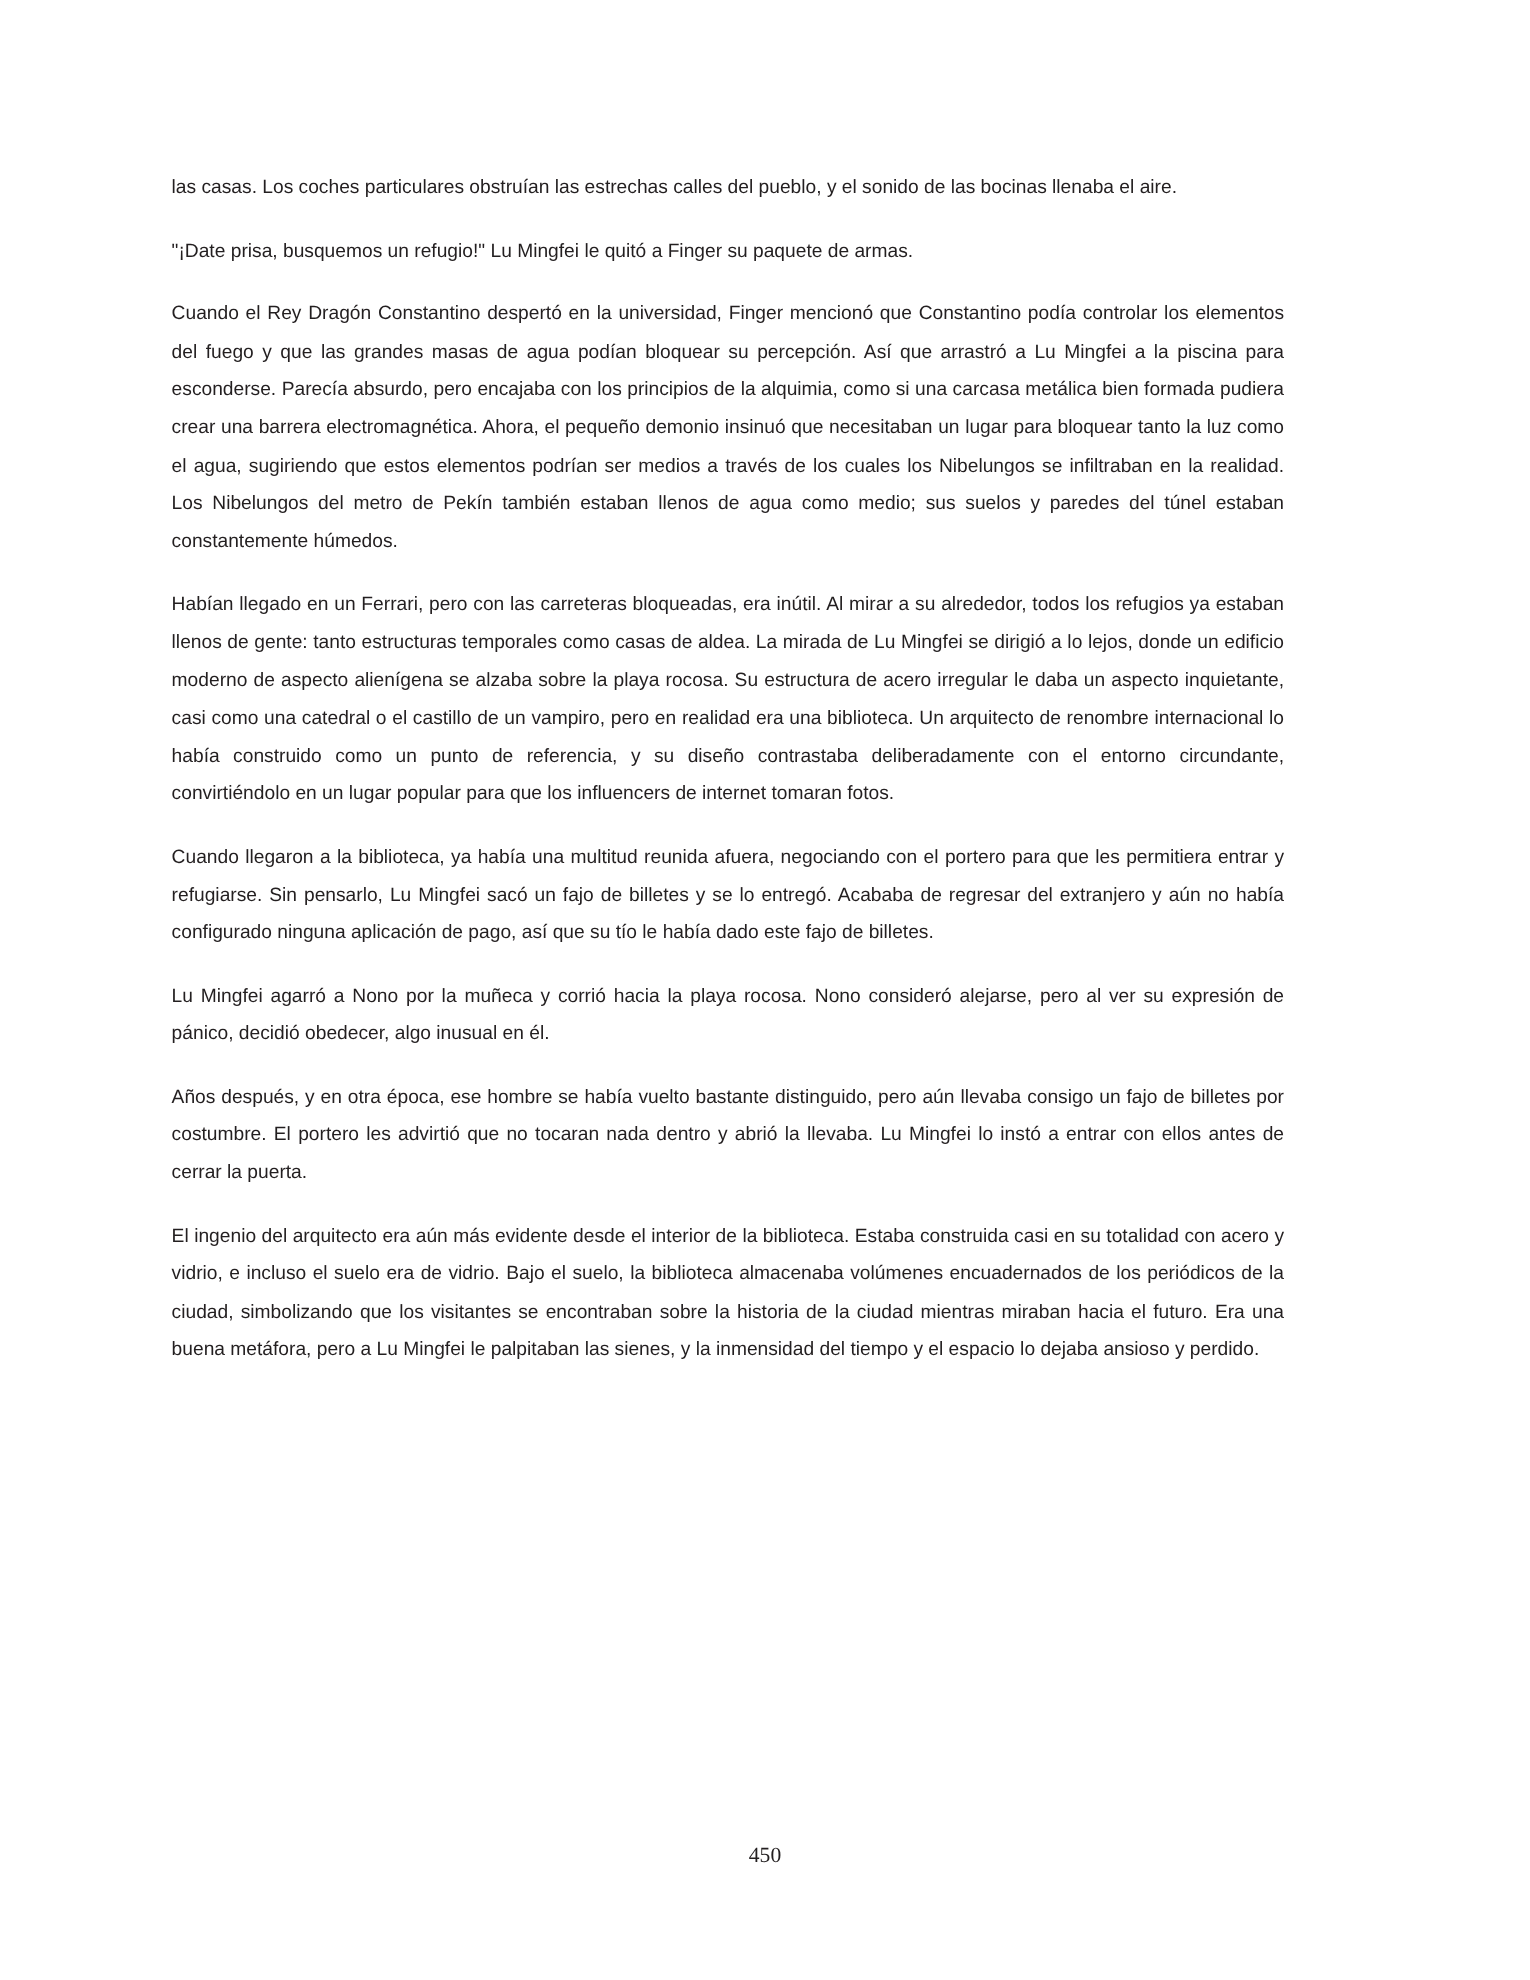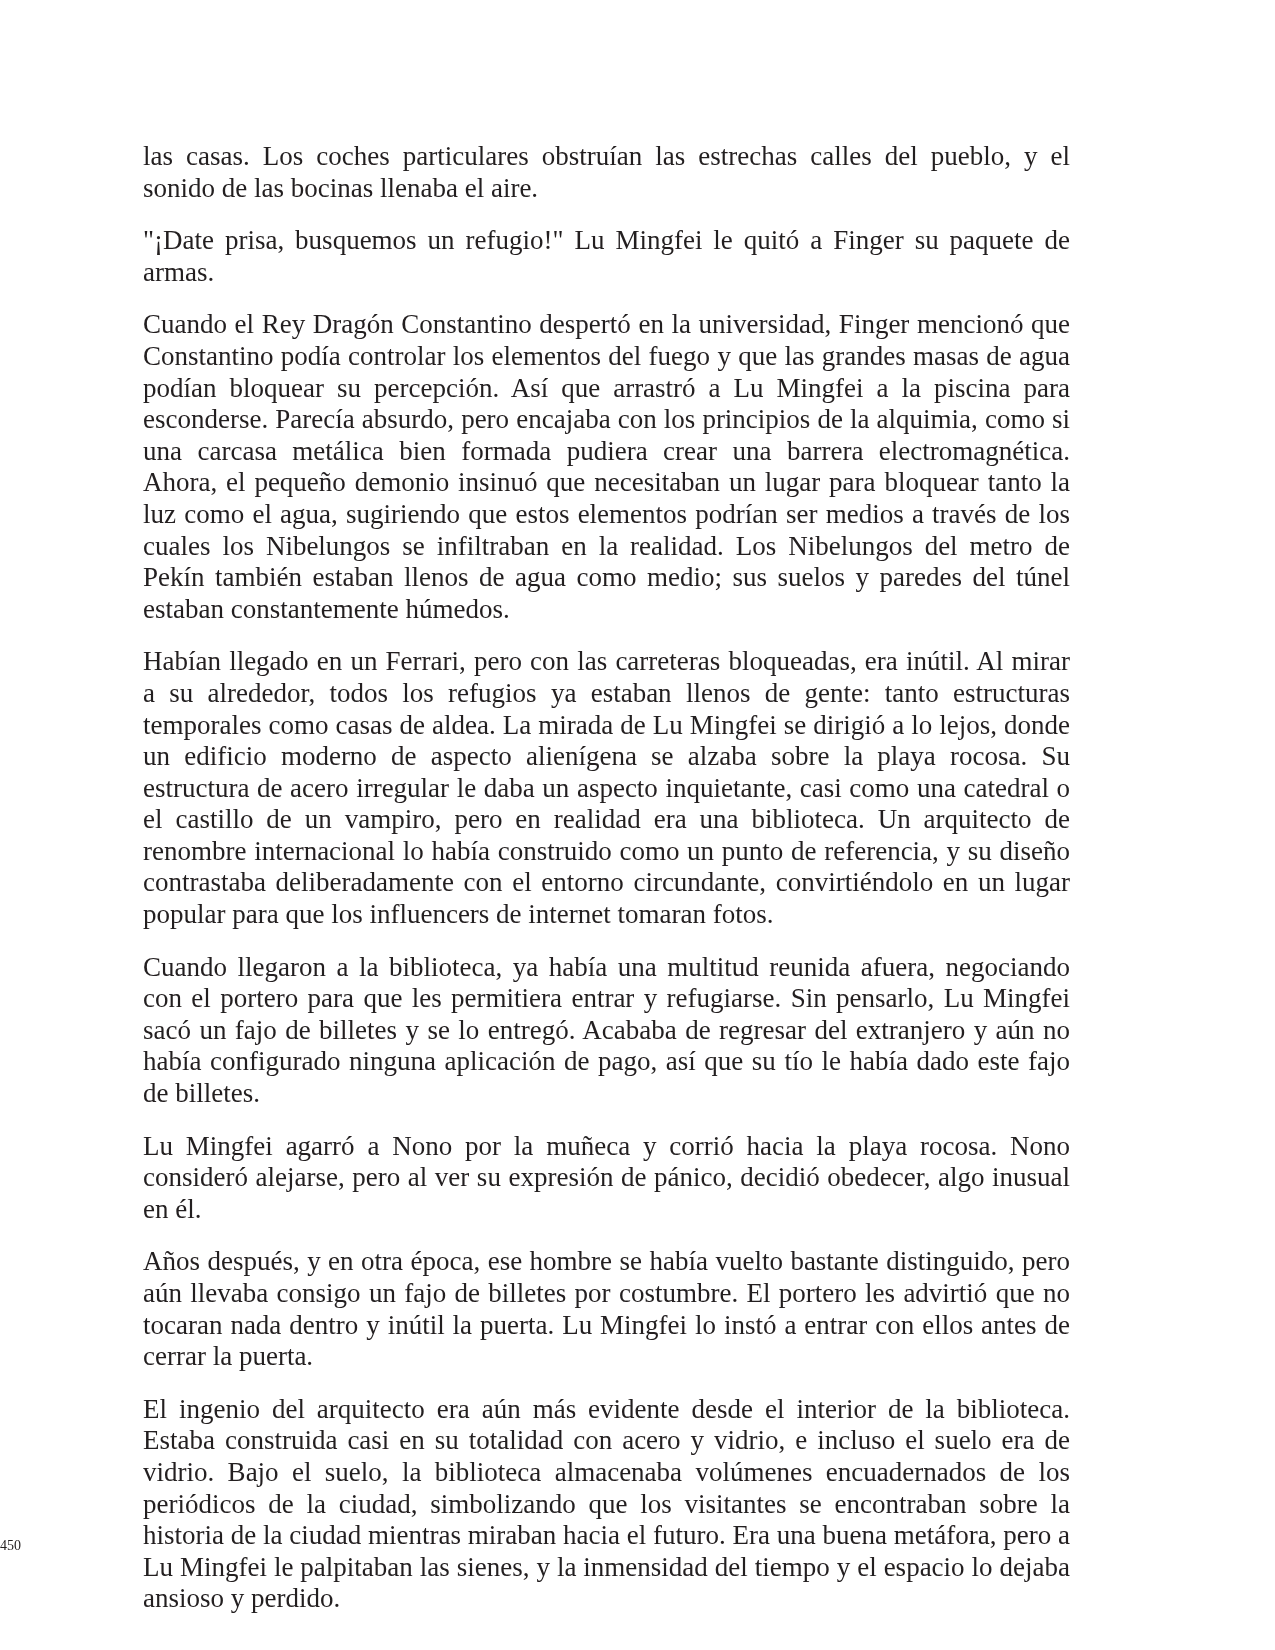--- a/index.html
+++ b/index.html
@@ -11,49 +11,49 @@
       width: 1275px;
       height: 1650px;
       position: relative;
       overflow: hidden;
     }
     .page {
       position: absolute;
       left: 143px;
       top: 141px;
       width: 927px;
-      font-family: Liberation Serif, serif;
-      font-size: 27px;
+      font-family: Liberation Sans, sans-serif;
+      font-size: 16px;
       line-height: 31.6px;
       color: #231f20;
     }
     .para {
       margin: 0 0 21px 0;
       text-align: justify;
       text-justify: inter-word;
     }
     .page-number {
       position: absolute;
       left: 0;
       width: 1275px;
       top: 1533px;
-      text-align: left;
+      text-align: center;
       font-family: "Liberation Serif", "DejaVu Serif", serif;
-      font-size: 14px;
+      font-size: 18px;
       line-height: 26px;
       color: #231f20;
     }
   </style>
 </head>
 <body>
 
 <div class="page">
   <p class="para">las casas. Los coches particulares obstruían las estrechas calles del pueblo, y el sonido de las bocinas llenaba el aire.</p>
   <p class="para">"¡Date prisa, busquemos un refugio!" Lu Mingfei le quitó a Finger su paquete de armas.</p>
   <p class="para">Cuando el Rey Dragón Constantino despertó en la universidad, Finger mencionó que Constantino podía controlar los elementos del fuego y que las grandes masas de agua podían bloquear su percepción. Así que arrastró a Lu Mingfei a la piscina para esconderse. Parecía absurdo, pero encajaba con los principios de la alquimia, como si una carcasa metálica bien formada pudiera crear una barrera electromagnética. Ahora, el pequeño demonio insinuó que necesitaban un lugar para bloquear tanto la luz como el agua, sugiriendo que estos elementos podrían ser medios a través de los cuales los Nibelungos se infiltraban en la realidad. Los Nibelungos del metro de Pekín también estaban llenos de agua como medio; sus suelos y paredes del túnel estaban constantemente húmedos.</p>
   <p class="para">Habían llegado en un Ferrari, pero con las carreteras bloqueadas, era inútil. Al mirar a su alrededor, todos los refugios ya estaban llenos de gente: tanto estructuras temporales como casas de aldea. La mirada de Lu Mingfei se dirigió a lo lejos, donde un edificio moderno de aspecto alienígena se alzaba sobre la playa rocosa. Su estructura de acero irregular le daba un aspecto inquietante, casi como una catedral o el castillo de un vampiro, pero en realidad era una biblioteca. Un arquitecto de renombre internacional lo había construido como un punto de referencia, y su diseño contrastaba deliberadamente con el entorno circundante, convirtiéndolo en un lugar popular para que los influencers de internet tomaran fotos.</p>
   <p class="para">Cuando llegaron a la biblioteca, ya había una multitud reunida afuera, negociando con el portero para que les permitiera entrar y refugiarse. Sin pensarlo, Lu Mingfei sacó un fajo de billetes y se lo entregó. Acababa de regresar del extranjero y aún no había configurado ninguna aplicación de pago, así que su tío le había dado este fajo de billetes.</p>
   <p class="para">Lu Mingfei agarró a Nono por la muñeca y corrió hacia la playa rocosa. Nono consideró alejarse, pero al ver su expresión de pánico, decidió obedecer, algo inusual en él.</p>
-  <p class="para">Años después, y en otra época, ese hombre se había vuelto bastante distinguido, pero aún llevaba consigo un fajo de billetes por costumbre. El portero les advirtió que no tocaran nada dentro y inútil la puerta. Lu Mingfei lo instó a entrar con ellos antes de cerrar la puerta.</p>
+  <p class="para">Años después, y en otra época, ese hombre se había vuelto bastante distinguido, pero aún llevaba consigo un fajo de billetes por costumbre. El portero les advirtió que no tocaran nada dentro y abrió la llevaba. Lu Mingfei lo instó a entrar con ellos antes de cerrar la puerta.</p>
   <p class="para">El ingenio del arquitecto era aún más evidente desde el interior de la biblioteca. Estaba construida casi en su totalidad con acero y vidrio, e incluso el suelo era de vidrio. Bajo el suelo, la biblioteca almacenaba volúmenes encuadernados de los periódicos de la ciudad, simbolizando que los visitantes se encontraban sobre la historia de la ciudad mientras miraban hacia el futuro. Era una buena metáfora, pero a Lu Mingfei le palpitaban las sienes, y la inmensidad del tiempo y el espacio lo dejaba ansioso y perdido.</p>
 </div>
 
 <div class="page-number">450</div>
 
 </body></html>

